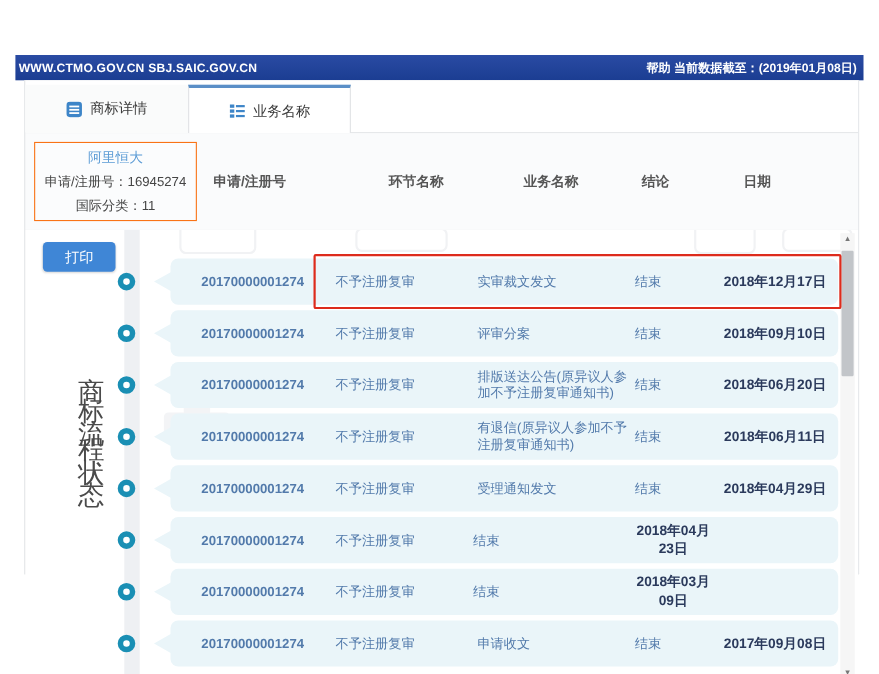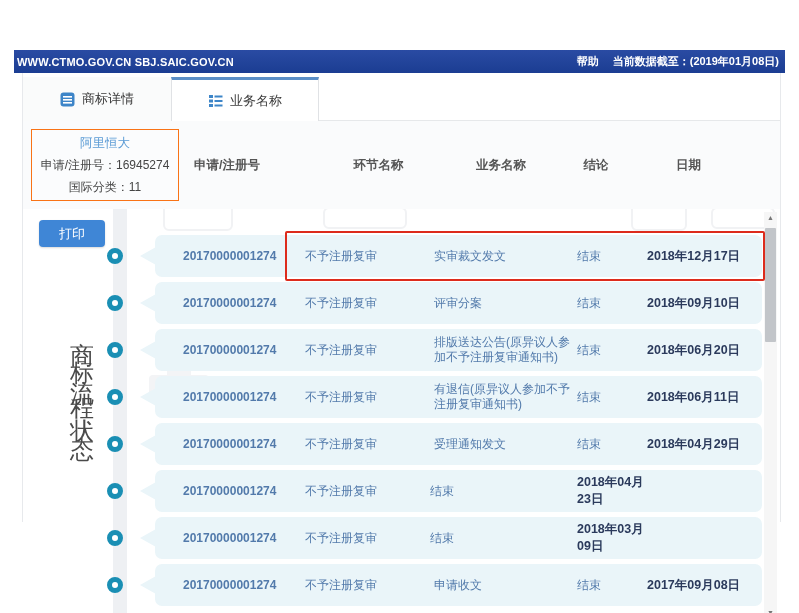--- a/index.html
+++ b/index.html
@@ -5,21 +5,21 @@
   * { margin:0; padding:0; box-sizing:border-box; }
   html,body { width:799px; height:613px; background:#ffffff; overflow:hidden;
     font-family:"Liberation Sans","DejaVu Sans",sans-serif; }
   .page { position:absolute; left:14px; top:22px; width:771px; height:472px;margin-top:28px; }
 
   
   .topbar { height:23px; background:linear-gradient(#2a4ba3,#1b3d92); color:#ffffff;
     display:flex; align-items:center; justify-content:space-between; padding:0 6px 0 3px;
     font-size:11px; }
   .topbar .left { font-weight:700; letter-spacing:.2px; }
-  .topbar .right { display:flex; gap:14px; align-items:center; font-weight:600; }
+  .topbar .right { display:flex; gap:3px; align-items:center; font-weight:600; }
   .topbar .help { cursor:pointer; }
 
   
   .panel { position:absolute; left:8px; right:4px; top:23px; bottom:0;
     background:#e5e5e5; border:1px solid #e7e9ec; border-top:none; }
 
   
   .tabs { display:flex; padding-top:4px; border-bottom:1px solid #e6e8ea; background:#ffffff; height:48px; }
   .tab { width:148px; height:44px; display:flex; align-items:center; justify-content:center;
     gap:7px; font-size:13px; color:#3a3a3a; background:#fafbfb; cursor:pointer; }
@@ -55,21 +55,21 @@
     border-radius:50%; z-index:2; }
   .tri { flex:none; width:0; height:0; border-top:9px solid transparent;
     border-bottom:9px solid transparent; border-right:16px solid #eaf5f9;
     margin-left:17px; margin-right:-1px; }
   .bubble { position:relative; flex:1; align-self:stretch; background:#eaf5f9;
     border-radius:7px; display:grid; grid-template-columns:150px 125px 1fr 70px 115px;
     align-items:center; font-size:12px; color:#527aab; padding:4px 0; cursor:pointer; }
   .bubble .c-no { padding-left:28px; font-weight:600; }
   .bubble .c-biz,.bubble .c-step,.bubble .c-res { text-align:left; }
   .bubble .c-step { line-height:15px; padding:0 4px; }
-  .bubble .c-date { text-align:left; font-weight:700; color:#2b3a5c; font-size:12.5px; }
+  .bubble .c-date { text-align:center; font-weight:700; color:#2b3a5c; font-size:12.5px; }
   .hl-box { display:none; position:absolute; left:130px; right:-3px; top:-4px; bottom:-4px;
     border:2px solid #dd2b1c; border-radius:2px; pointer-events:none; z-index:3; }
   .trow.hl .hl-box { display:block; }
 
   
   .sbar { position:absolute; right:3px; top:3px; bottom:2px; width:13px; background:#f6f6f6; }
   .sbar .arrow { position:absolute; left:0; width:13px; height:12px; color:#777;
     font-size:7px; text-align:center; line-height:12px; cursor:pointer; }
   .sbar .up { top:0; } .sbar .down { bottom:0; }
   .sbar .thumb { position:absolute; left:1px; width:11px; top:16px; height:114px;

